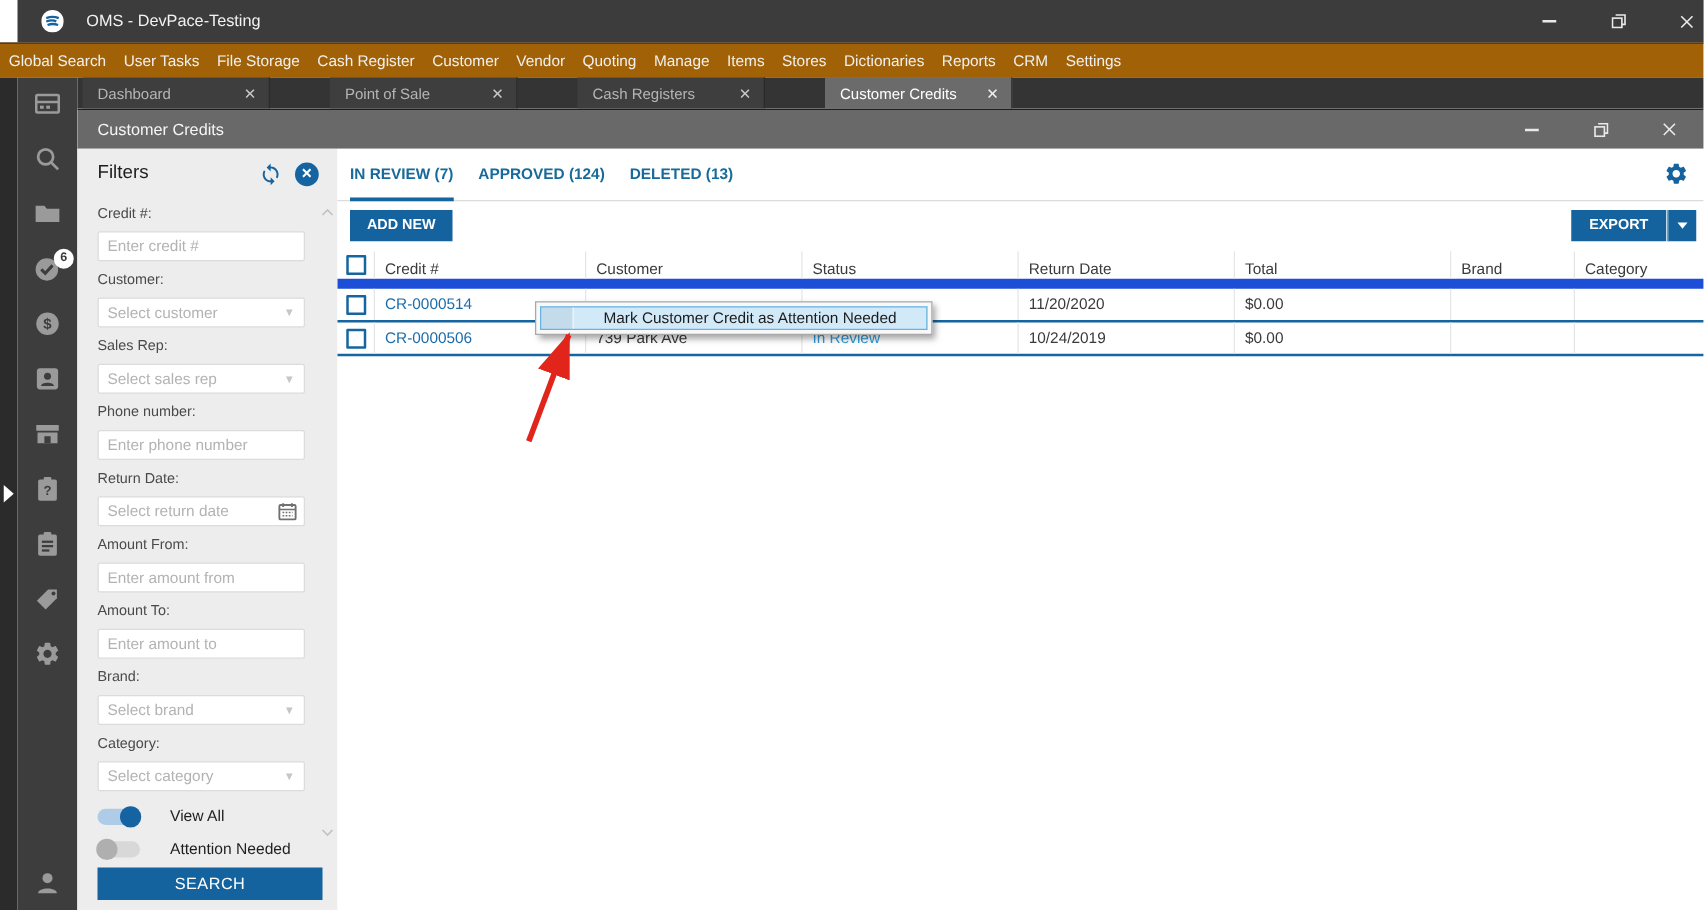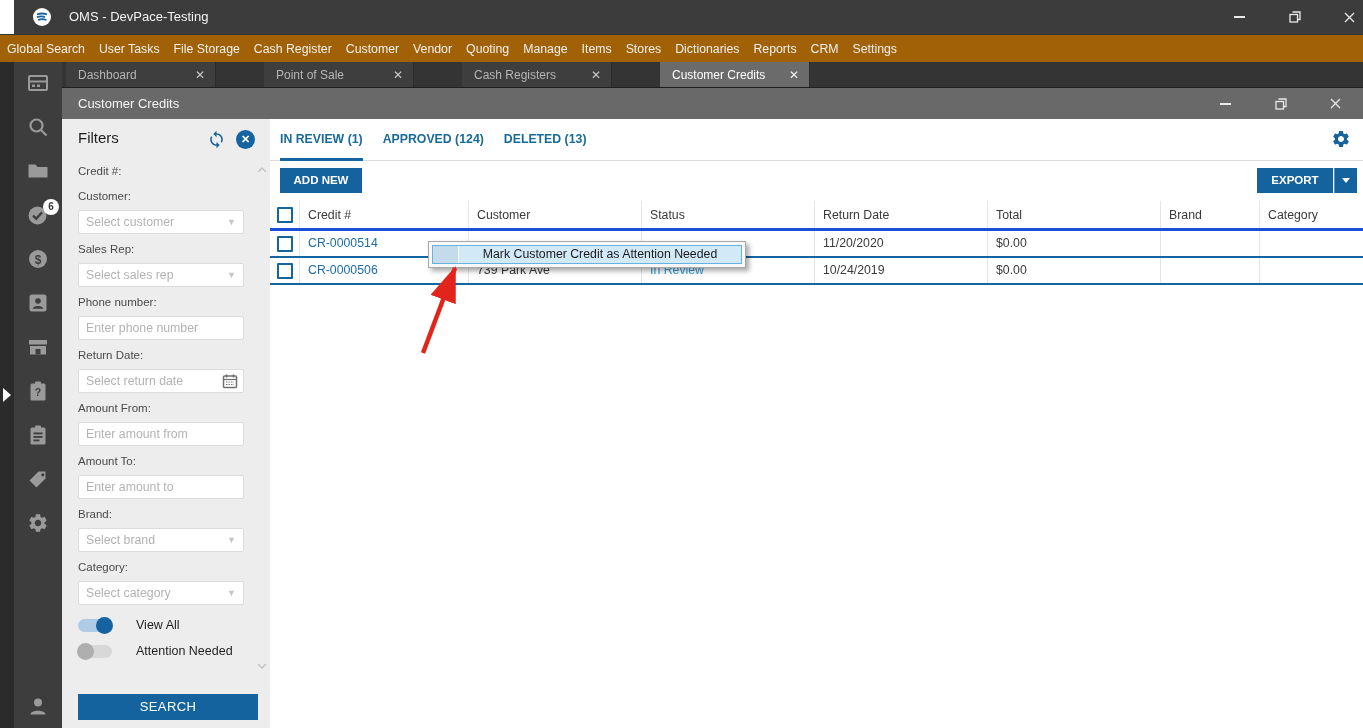--- a/index.html
+++ b/index.html
@@ -74,21 +74,21 @@
   .gear-btn { position:absolute; right:12px; top:10px; width:20px; height:20px; }
   .toolbar { position:absolute; left:0; top:42px; right:0; height:40px; }
   .addnew-btn { position:absolute; left:10px; top:7px; width:82px; height:25px; background:#15639E; color:#fff; font-size:11.5px; font-weight:bold; text-align:center; line-height:25px; border:none; }
   .export-btn { position:absolute; right:30px; top:7px; width:76px; height:25px; background:#15639E; color:#fff; font-size:11.5px; font-weight:bold; text-align:center; line-height:25px; border:none; }
   .export-arrow { position:absolute; right:6px; top:7px; width:23px; height:25px; background:#15639E; border-left:1px solid #5A92BC; color:#fff; text-align:center; }
   .export-arrow .tri { display:inline-block; margin-top:10px; width:0; height:0; border-left:4px solid transparent; border-right:4px solid transparent; border-top:5px solid #fff; }
 
   
   .grid { position:absolute; left:0; top:82px; right:0; }
   .g-row { display:grid; grid-template-columns:30px 169px 173px 173px 173px 173px 99px 1fr; }
-  .g-row.head { height:30px; line-height:28px; border-bottom:3px solid #1d4ed8; }
+  .g-row.head { height:30px; line-height:28px; border-bottom:8px solid #1d4ed8; }
   .g-row.body { height:27px; line-height:25px; border-bottom:2px solid #1465A0; }
   .g-cell { padding-left:8px; font-size:12.3px; color:#3A3A3A; border-right:1px solid #E6E6E6; overflow:hidden; white-space:nowrap; }
   .g-cell:last-child { border-right:none; }
   .cb-cell { display:flex; align-items:center; justify-content:center; border-right:1px solid #E6E6E6; }
   .cbox { width:16px; height:16px; background:#fff; border:2px solid #1465A0; border-radius:1px; }
   .link { color:#1B6CA8; }
   .status-blue { color:#2E9BD9; }
 
   
   .ctx-menu { position:absolute; left:158px; top:122px; width:318px; height:27px; background:#F8F8F8; border:1px solid #A8A8A8; box-shadow:3px 3px 5px rgba(0,0,0,0.35); padding:3px; z-index:30; }
@@ -254,20 +254,21 @@
       <div class="filters">
         <div class="filters-title">Filters</div>
         <svg class="filters-refresh" viewBox="0 0 24 24">
             <path fill="#1563A0" d="M12 4V1L8 5l4 4V6c3.31 0 6 2.69 6 6 0 1.01-.25 1.97-.7 2.8l1.46 1.46C19.54 15.03 20 13.57 20 12c0-4.42-3.58-8-8-8zm0 14c-3.31 0-6-2.69-6-6 0-1.01.25-1.97.7-2.8L5.24 7.74C4.46 8.97 4 10.43 4 12c0 4.42 3.58 8 8 8v3l4-4-4-4v3z"></path>
           </svg>
         <div class="filters-close">✕</div>
 
         <div class="fields">
           <div class="field">
             <label>Credit #:</label>
+            <div class="tbox"><input placeholder="Enter credit #" style=""></div>
           </div>
           <div class="field">
             <label>Customer:</label>
             <div class="sbox">
                 <span class="ph">Select customer</span>
                 <span class="caret">▼</span>
               </div>
           </div>
           <div class="field">
             <label>Sales Rep:</label>
@@ -335,21 +336,21 @@
         <svg class="scroll-ch" style="top:543px" viewBox="0 0 10 8">
             <path d="M1 2l4 4 4-4" fill="none" stroke="#C2C2C2" stroke-width="1.4"></path>
           </svg>
 
         <button class="search-btn">SEARCH</button>
       </div>
 
       <div class="main">
 
         <div class="view-tabs">
-          <div class="view-tab active">IN REVIEW (1)</div>
+          <div class="view-tab active">IN REVIEW (7)</div>
           <div class="view-tab">APPROVED (124)</div>
           <div class="view-tab">DELETED (13)</div>
         </div>
         <svg class="gear-btn" viewBox="0 0 24 24">
             <path fill="#15639E" d="M19.14 12.94c.04-.3.06-.61.06-.94 0-.32-.02-.64-.07-.94l2.03-1.58c.18-.14.23-.41.12-.61l-1.92-3.32c-.12-.22-.37-.29-.59-.22l-2.39.96c-.5-.38-1.03-.7-1.62-.94L14.4 2.81c-.04-.24-.24-.41-.48-.41h-3.84c-.24 0-.43.17-.47.41L9.25 5.35c-.59.24-1.13.57-1.62.94l-2.39-.96c-.22-.08-.47 0-.59.22L2.74 8.87c-.12.21-.08.47.12.61l2.03 1.58c-.05.3-.09.63-.09.94s.02.64.07.94l-2.03 1.58c-.18.14-.23.41-.12.61l1.92 3.32c.12.22.37.29.59.22l2.39-.96c.5.38 1.03.7 1.62.94l.36 2.54c.05.24.24.41.48.41h3.84c.24 0 .44-.17.47-.41l.36-2.54c.59-.24 1.13-.56 1.62-.94l2.39.96c.22.08.47 0 .59-.22l1.92-3.32c.12-.22.07-.47-.12-.61l-2.01-1.58zM12 15.6c-1.98 0-3.6-1.62-3.6-3.6s1.62-3.6 3.6-3.6 3.6 1.62 3.6 3.6-1.62 3.6-3.6 3.6z"></path>
           </svg>
 
         <div class="toolbar">
           <button class="addnew-btn">ADD NEW</button>
           <button class="export-btn">EXPORT</button>

